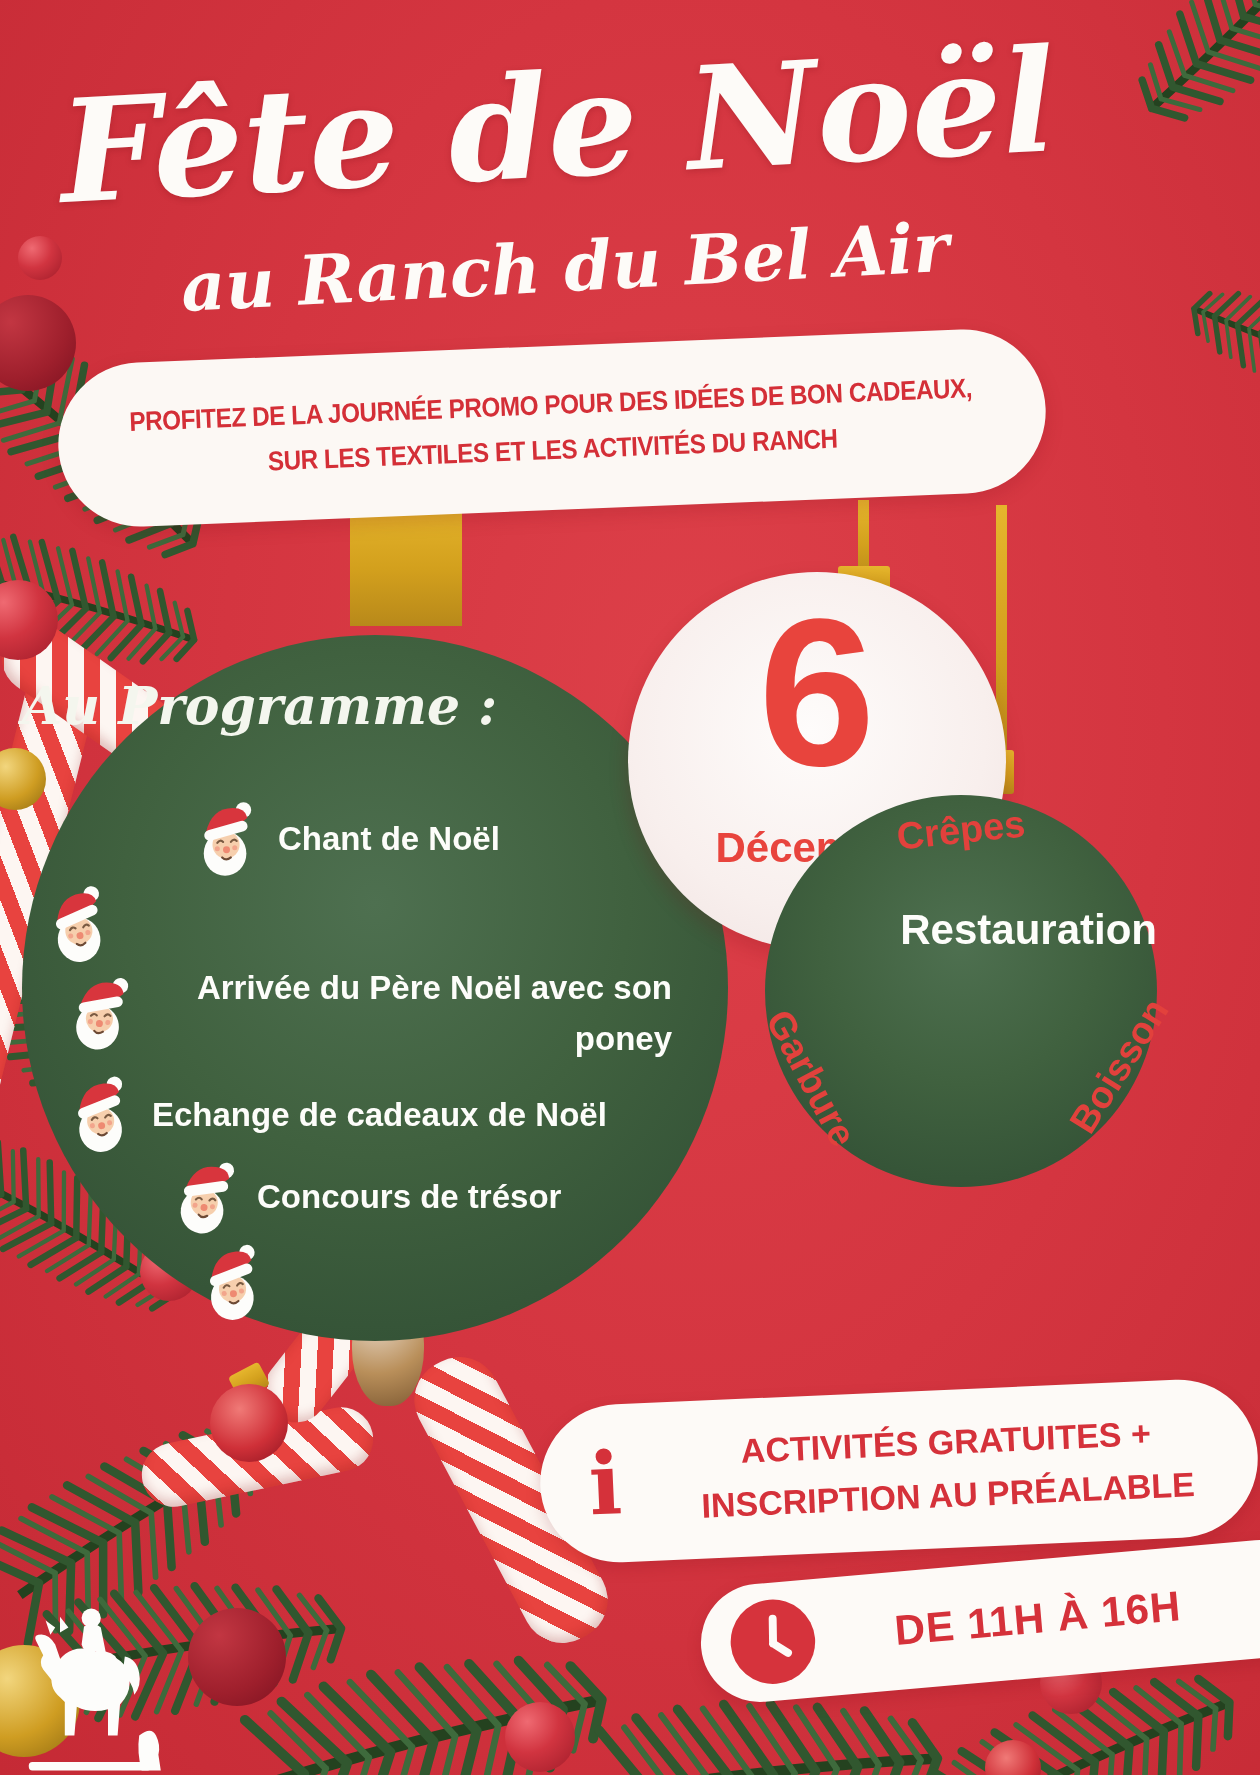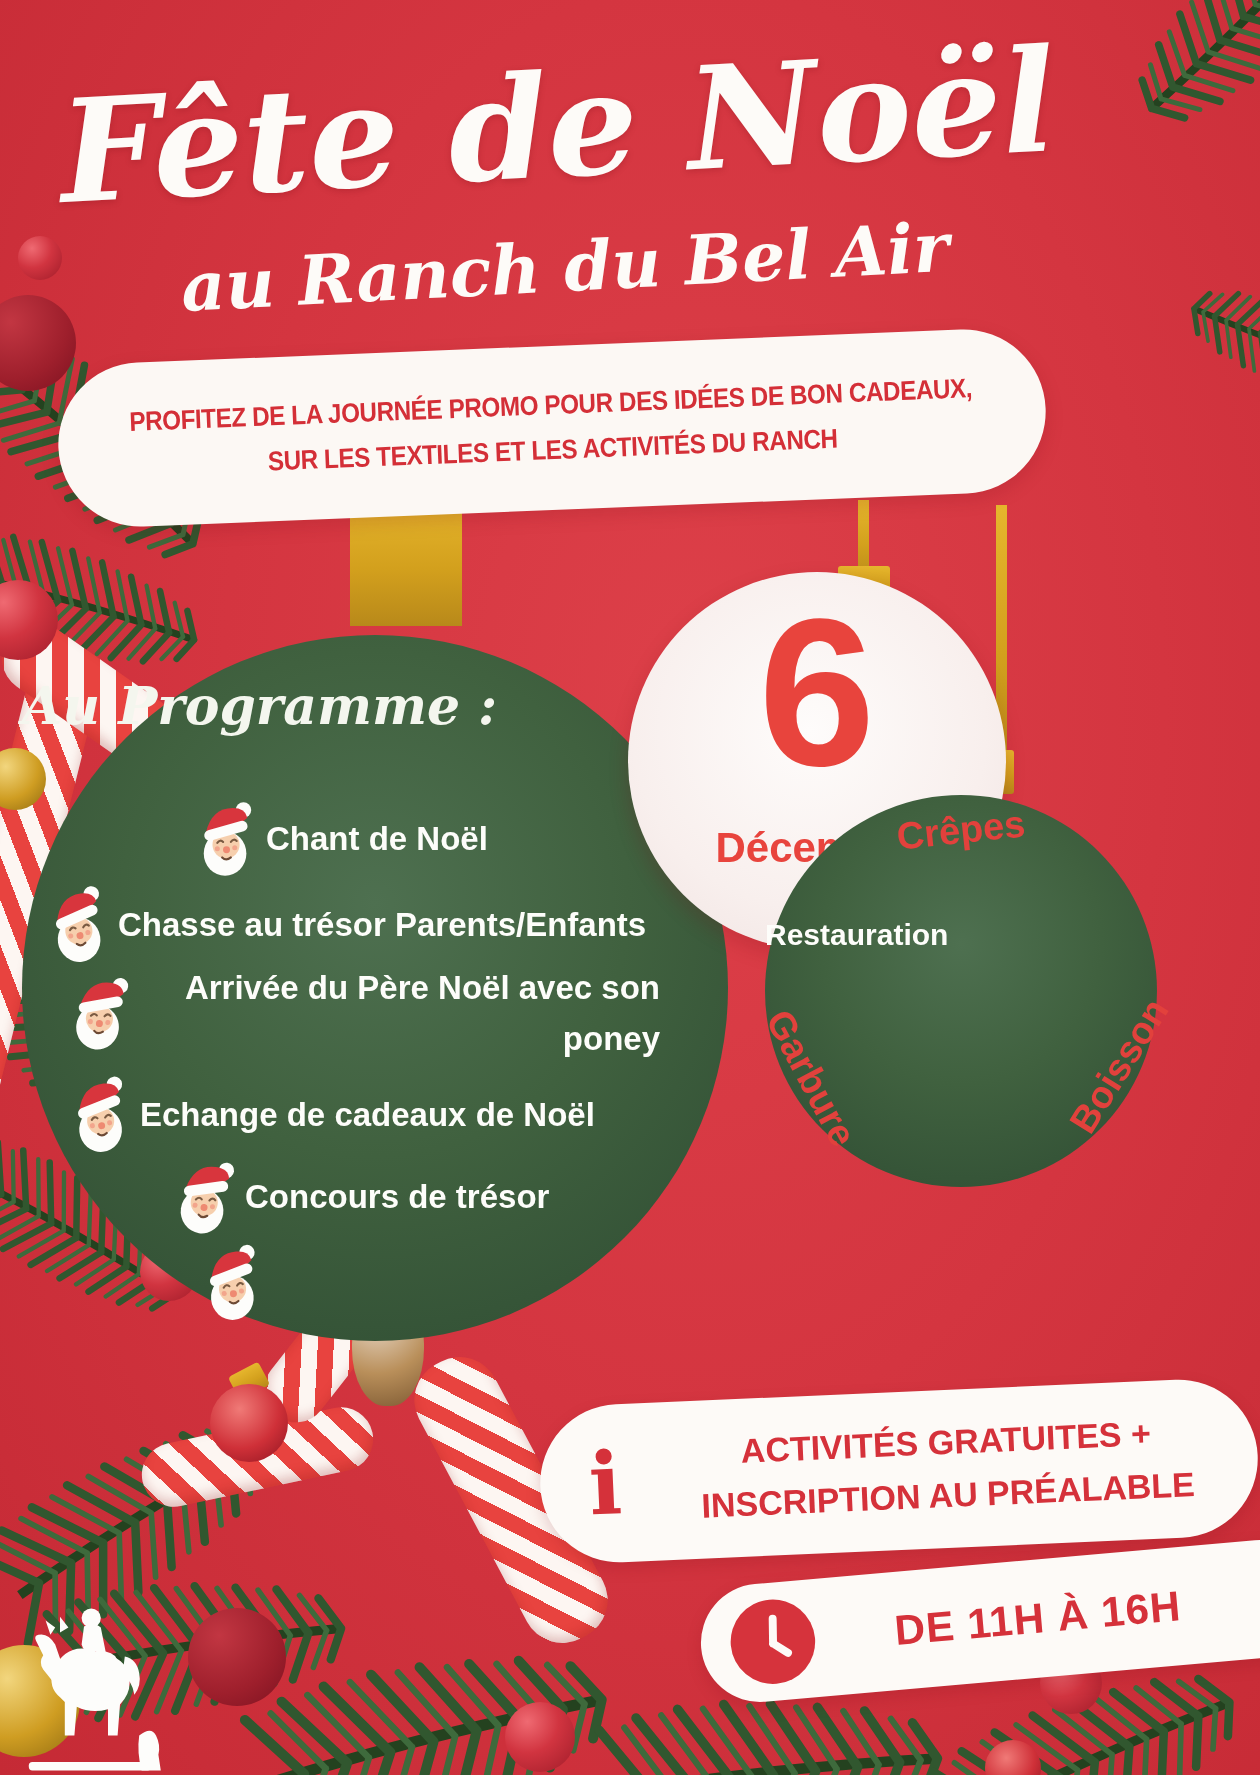--- a/index.html
+++ b/index.html
@@ -34,29 +34,29 @@
   .cap-green{left:954px;top:750px;width:60px;height:44px;z-index:8;border-radius:3px;}
   
   .ball{border-radius:50%;z-index:10;}
   .ball-green{background:radial-gradient(circle at 50% 38%, #4e7050 0%, #40613f 45%, #365538 75%, #2e4b31 100%);}
   .ball-programme{left:22px;top:635px;width:706px;height:706px;}
   .ball-date{left:628px;top:572px;width:378px;height:378px;
     background:radial-gradient(circle at 48% 42%, #fefcfb 0%, #f8efed 60%, #efe1df 100%);
     box-shadow:0 8px 20px rgba(120,10,20,.2);}
   .ball-food{left:765px;top:795px;width:392px;height:392px;}
   .prog-heading{left:0;top:40px;width:100%;text-align:left;font-size:52px;color:#f4f6ee;}
-  .prog-item{display:flex;align-items:center;gap:8px;color:#fdfdfa;font-weight:bold;font-size:33px;}
+  .prog-item{display:flex;align-items:center;gap:20px;color:#fdfdfa;font-weight:bold;font-size:33px;}
   .prog-item .txt{white-space:nowrap;}
   .prog-item.wrap .txt{white-space:normal;text-align:right;width:520px;line-height:1.55;}
   .santa{width:62px;height:78px;flex:0 0 auto;}
   .day{left:0;top:16px;width:100%;text-align:center;font-size:210px;line-height:1;font-weight:bold;color:#e8443d;}
   .month{left:0;top:252px;width:100%;text-align:center;font-size:42px;font-weight:bold;color:#e8443d;}
   .food-red{color:#e2413c;font-weight:bold;font-size:38px;}
   .food-top{left:0;top:14px;width:100%;text-align:center;transform:rotate(-6deg);}
-  .food-center{left:0;top:120px;width:100%;text-align:left;color:#fdfdfa;font-weight:bold;font-size:30px;line-height:1.3;}
+  .food-center{left:0;top:108px;width:100%;text-align:right;color:#fdfdfa;font-weight:bold;font-size:42px;line-height:1.3;}
   .food-left{left:30px;top:208px;transform:rotate(62deg);transform-origin:left top;}
   .food-right{right:16px;top:196px;transform:rotate(-58deg);transform-origin:right top;}
   
   .pill{background:#fdfaf7;border-radius:80px;z-index:30;display:flex;align-items:center;
         box-shadow:0 6px 16px rgba(120,10,20,.18);}
   .info-banner{left:540px;top:1392px;width:718px;height:158px;transform:rotate(-2.5deg);}
   .info-i{width:130px;text-align:center;font-family:"DejaVu Serif",serif;font-weight:bold;
           font-size:86px;color:#d5313a;line-height:1;}
   .info-text{flex:1;text-align:center;color:#d5313a;font-weight:bold;font-size:34px;line-height:1.55;padding-right:34px;}
   .time-banner{left:700px;top:1562px;width:620px;height:118px;transform:rotate(-5deg);}
@@ -188,21 +188,20 @@
     <div class="abs prog-item" style="left:174px;top:165px">
       <svg class="santa" viewBox="0 0 64 80">
           <use href="#santa-face"></use>
         </svg>
       <div class="txt">Chant de Noël</div>
     </div>
     <div class="abs prog-item" style="left:26px;top:251px">
       <svg class="santa" viewBox="0 0 64 80" style="transform:rotate(-8deg)">
           <use href="#santa-face"></use>
         </svg>
-      <div class="txt">Chasse au trésor Parents/Enfants</div>
     </div>
     <div class="abs prog-item wrap" style="left:48px;top:327px">
       <svg class="santa" viewBox="0 0 64 80" style="transform:rotate(6deg)">
           <use href="#santa-face"></use>
         </svg>
       <div class="txt">Arrivée du Père Noël avec son poney</div>
     </div>
     <div class="abs prog-item" style="left:48px;top:441px">
       <svg class="santa" viewBox="0 0 64 80" style="transform:rotate(-6deg)">
           <use href="#santa-face"></use>

